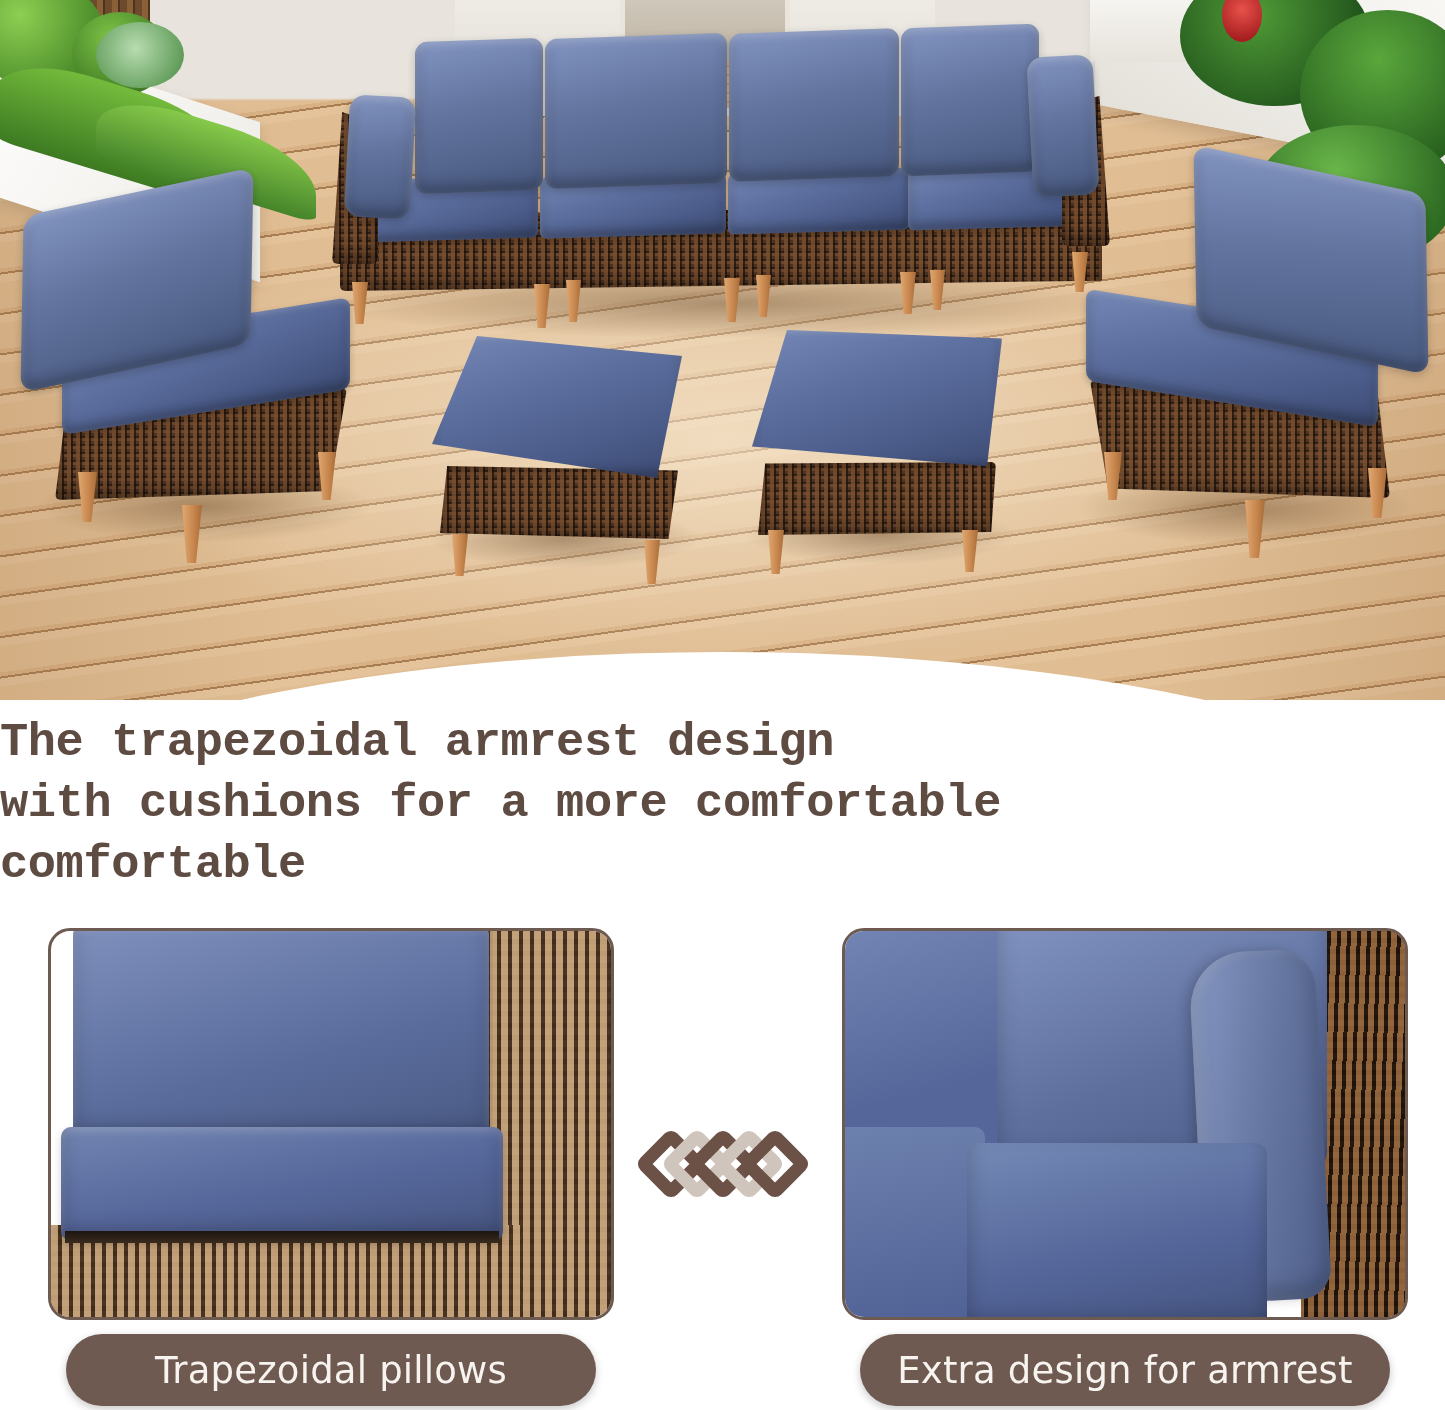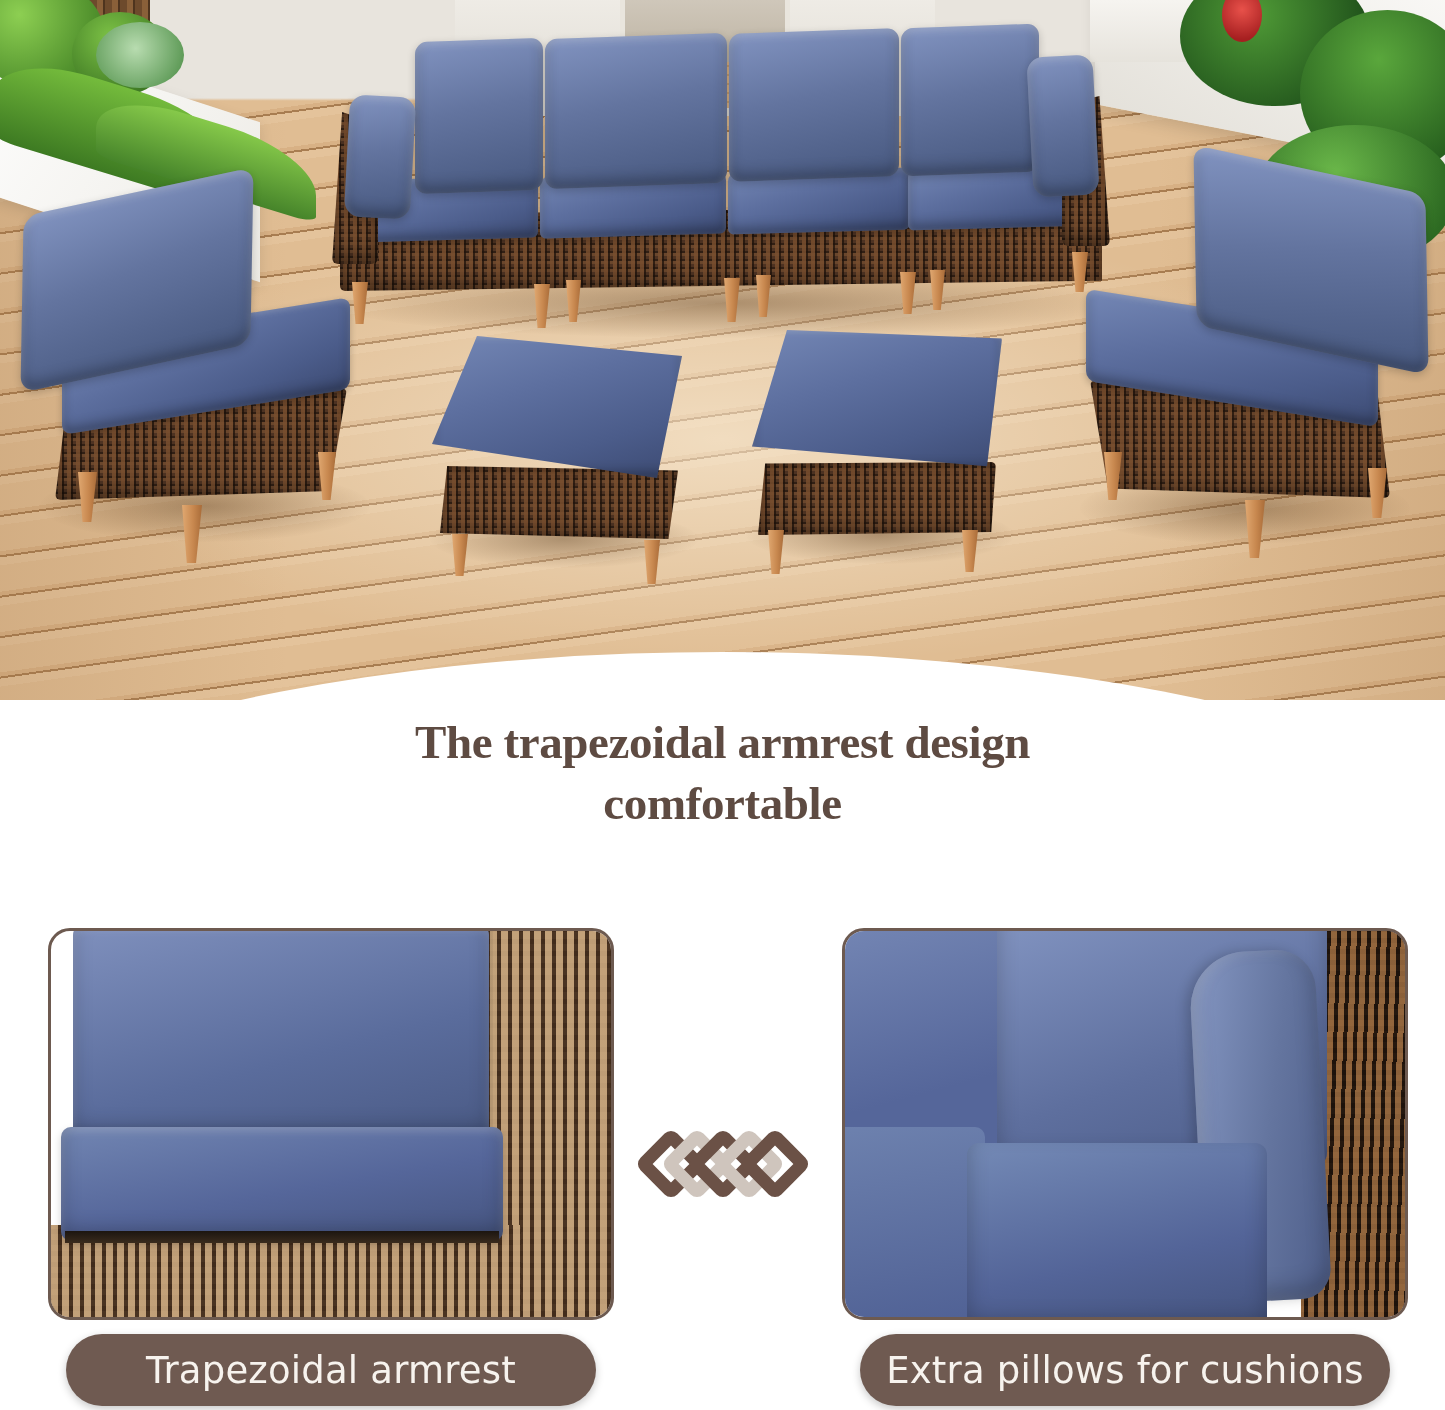--- a/index.html
+++ b/index.html
@@ -112,22 +112,21 @@
   
   .oval{
     position:absolute; left:-210px; top:652px;
     width:1865px; height:980px;
     background:#ffffff; border-radius:50% 50% 0 0 / 34% 34% 0 0;
   }
 
   
   .headline{
     position:absolute; left:0; top:712px; width:1445px;
-    text-align:center;
-    font-family:Liberation Serif, serif;
+    font-family:Liberation Mono, monospace;
     font-weight:700; font-size:47px; line-height:1.30;
     color:#5E4B42; letter-spacing:-.4px;
     text-shadow:0 1px 0 rgba(255,255,255,.5);
   }
   .headline .ln{ display:block; }
 
   
   .panel{
     position:absolute; top:928px; height:392px;
     border:3px solid #6d5a50; border-radius:22px;
@@ -253,20 +252,21 @@
     <div class="furn cush" style="left:752px;top:330px;width:250px;height:142px;border-radius:12px;
                 clip-path:polygon(14% 0%,100% 6%,94% 96%,0% 82%);"></div>
     <div class="furn leg" style="left:768px;top:530px;width:16px;height:44px;clip-path:polygon(0 0,100% 0,72% 100%,22% 100%);"></div>
     <div class="furn leg" style="left:962px;top:530px;width:16px;height:42px;clip-path:polygon(0 0,100% 0,72% 100%,22% 100%);"></div>
   </div>
 
   <div class="oval"></div>
 
   <div class="headline">
     <span class="ln">The trapezoidal armrest design</span>
+    <span class="ln">with cushions for a more comfortable</span>
     <span class="ln">comfortable</span>
   </div>
 
   <div class="panel panel-l">
     <div class="panel-img">
 
       <div style="position:absolute;right:0;top:0;width:132px;height:392px;
                   background-color:#7a5c42;
                   background-image:
                     repeating-linear-gradient(90deg, rgba(196,162,122,.95) 0 7px, rgba(64,42,26,.9) 7px 11px),
@@ -331,16 +331,16 @@
   </div>
 
   <div class="divider">
     <div class="dia dia-dark" style="left:0px;"></div>
     <div class="dia dia-light" style="left:26px;"></div>
     <div class="dia dia-dark" style="left:52px;"></div>
     <div class="dia dia-light" style="left:78px;"></div>
     <div class="dia dia-dark" style="left:104px;"></div>
   </div>
 
-  <div class="caption cap-l">Trapezoidal armrest</div>
-  <div class="caption cap-r">Extra pillows for cushions</div>
+  <div class="caption cap-l">Trapezoidal pillows</div>
+  <div class="caption cap-r">Extra design for armrest</div>
 
 </div>
 
 </body></html>

